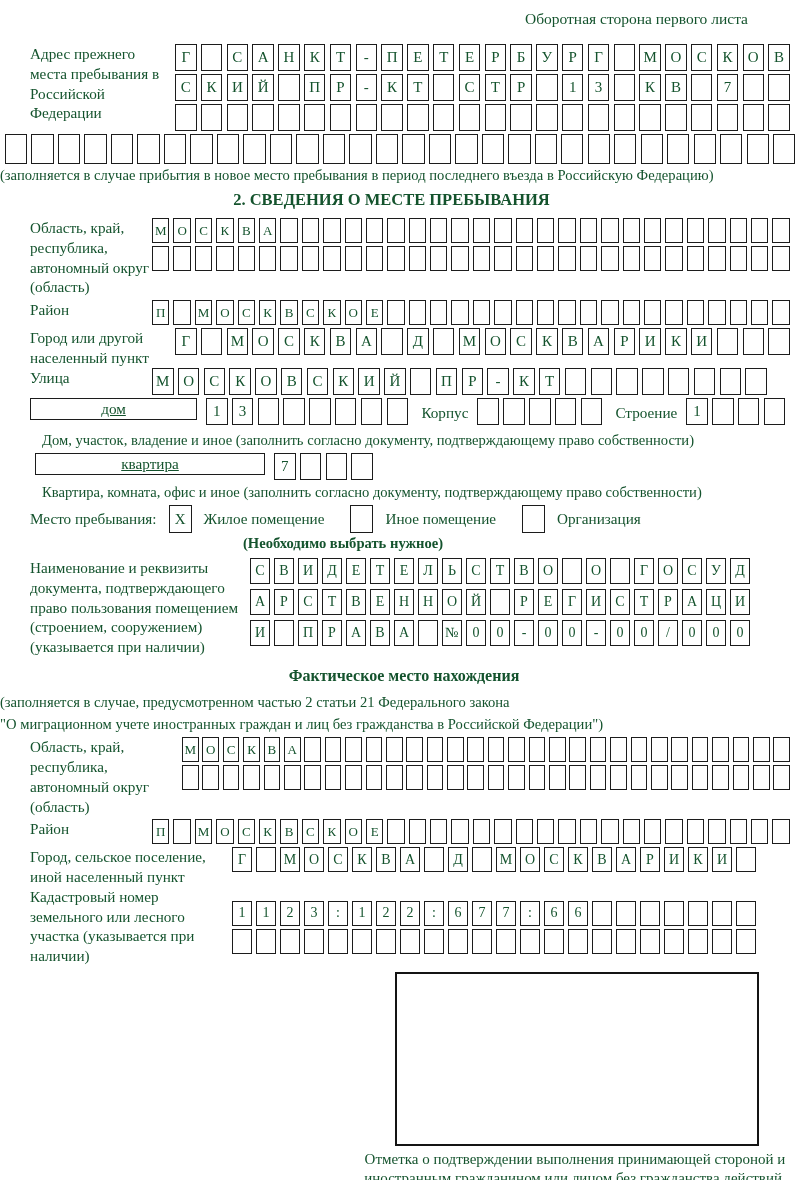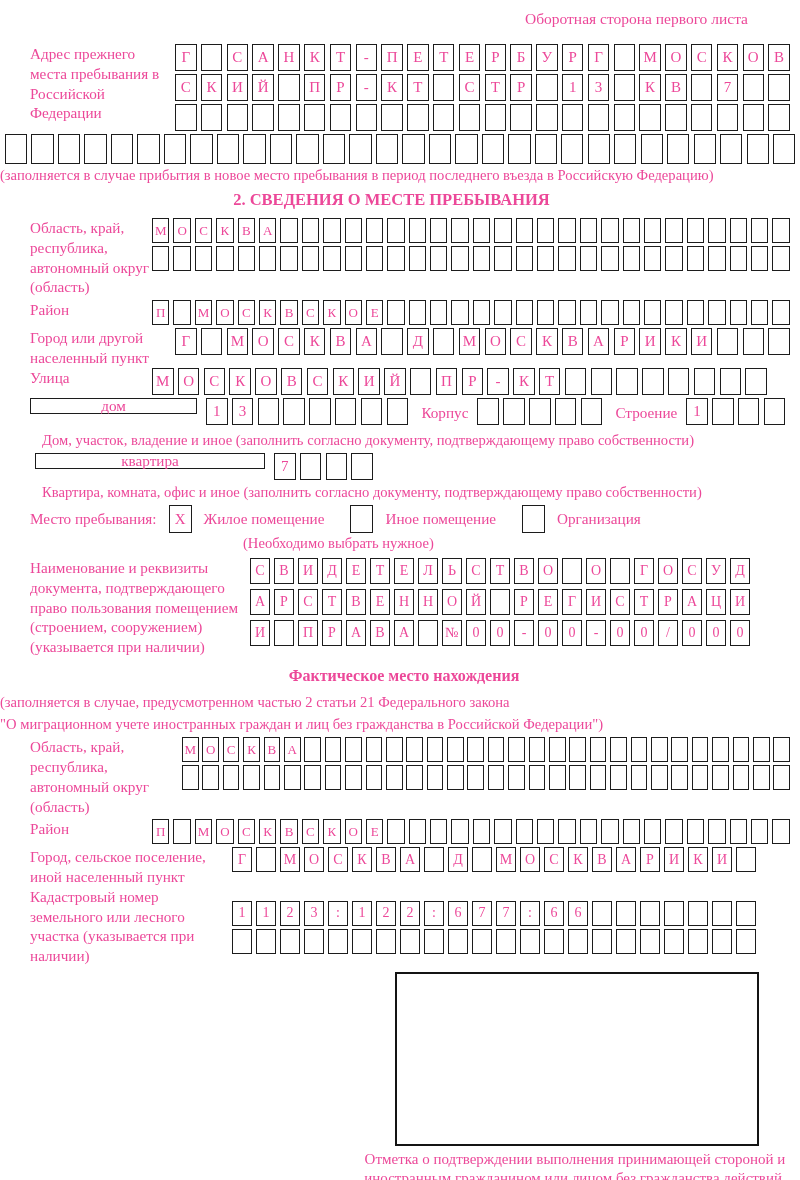--- a/index.html
+++ b/index.html
@@ -1,18 +1,18 @@
 <!DOCTYPE html>
 <html><head>
 <meta charset="utf-8">
 <style>
   html,body{margin:0;padding:0;background:#fff;}
   .page{
     width:800px;height:1180px;box-sizing:border-box;position:relative;
-    background:#fff;color:#ec4899;overflow:hidden;
+    background:#fff;color:#14532d;overflow:hidden;
     font-family:"Liberation Serif","DejaVu Serif",serif;
     padding-top:10px;
   }
   .header-note{text-align:right;padding-right:52px;font-size:15.5px;margin-bottom:16px;}
   .frow{display:flex;align-items:flex-start;margin-bottom:3px;}
   .label{font-size:15.2px;line-height:1.3;padding-left:30px;box-sizing:border-box;flex:none;}
   .lw-a{width:175px;}
   .lw-b{width:152px;}
   .lw-c{width:250px;}
   .lw-d{width:182px;}
@@ -29,34 +29,34 @@
   .c30b .cell{width:16.6px;height:25px;margin-right:3.8px;font-size:13px;}
   .c30full{padding-left:5px;margin-bottom:2px;}
   .c30full .cell{width:22.3px;height:30px;margin-right:4.2px;}
   .c21 .cell{width:20px;height:26px;margin-right:4px;font-size:14px;}
   .c22 .cell{width:20px;height:25px;margin-right:4px;font-size:14px;}
   .caption{font-size:14.6px;text-align:left;margin:1px 0 4px 0;line-height:1.25;}
   .caption.left{text-align:left;padding-left:42px;}
   .sec-title{font-weight:bold;font-size:16.5px;text-align:center;margin:6px 17px 8px 0;}
   .sub-title{font-weight:bold;font-size:16px;text-align:center;margin:10px 0 8px 0;padding-left:8px;}
   .widebox{
-    box-sizing:border-box;border:1.8px solid #1c1c1c;height:16px;flex:none;
-    display:flex;align-items:center;justify-content:center;font-size:15.2px;
+    box-sizing:border-box;border:1.8px solid #1c1c1c;height:22px;flex:none;
+    display:flex;align-items:center;justify-content:center;font-size:15.2px;text-decoration:underline;
   }
   .wb-dom{width:167px;margin-left:30px;}
   .wb-apt{width:230px;margin-left:35px;}
   .inline-label{font-size:15.2px;line-height:30px;margin:0 9px;flex:none;}
   .houserow .cells{margin-left:9px;}
   .stayrow{align-items:center;padding-left:30px;font-size:15.2px;margin-bottom:2px;}
   .checkcell{
     box-sizing:border-box;border:1.8px solid #1c1c1c;width:23px;height:28px;flex:none;
     display:inline-flex;align-items:center;justify-content:center;font-size:15px;margin:0 12px;
   }
   .opt-label{margin-right:14px;}
-  .choosenote{text-align:left;padding-left:243px;font-size:14.6px;margin:0 0 6px 0;}
+  .choosenote{text-align:left;padding-left:243px;font-size:14.6px;margin:0 0 6px 0;font-weight:bold;}
   .docblock{margin-bottom:2px;}
   .docblock .colrows{row-gap:5px;}
   .cad-col{margin-top:14px;}
   .stamp-wrap{position:relative;height:262px;margin-top:6px;}
   .stamp-box{position:absolute;left:395px;top:0;width:360px;height:170px;border:2px solid #141414;background:#fff;}
   .stamp-caption{position:absolute;left:353px;top:178px;width:444px;text-align:center;font-size:15px;line-height:1.3;}
 </style>
 </head>
 <body>
 

